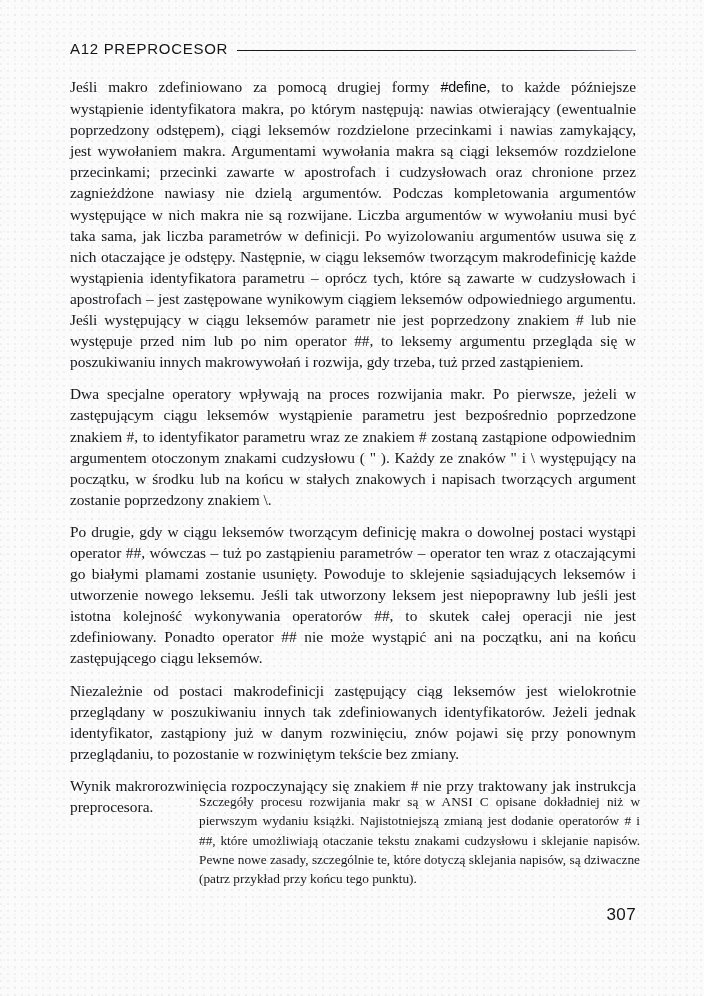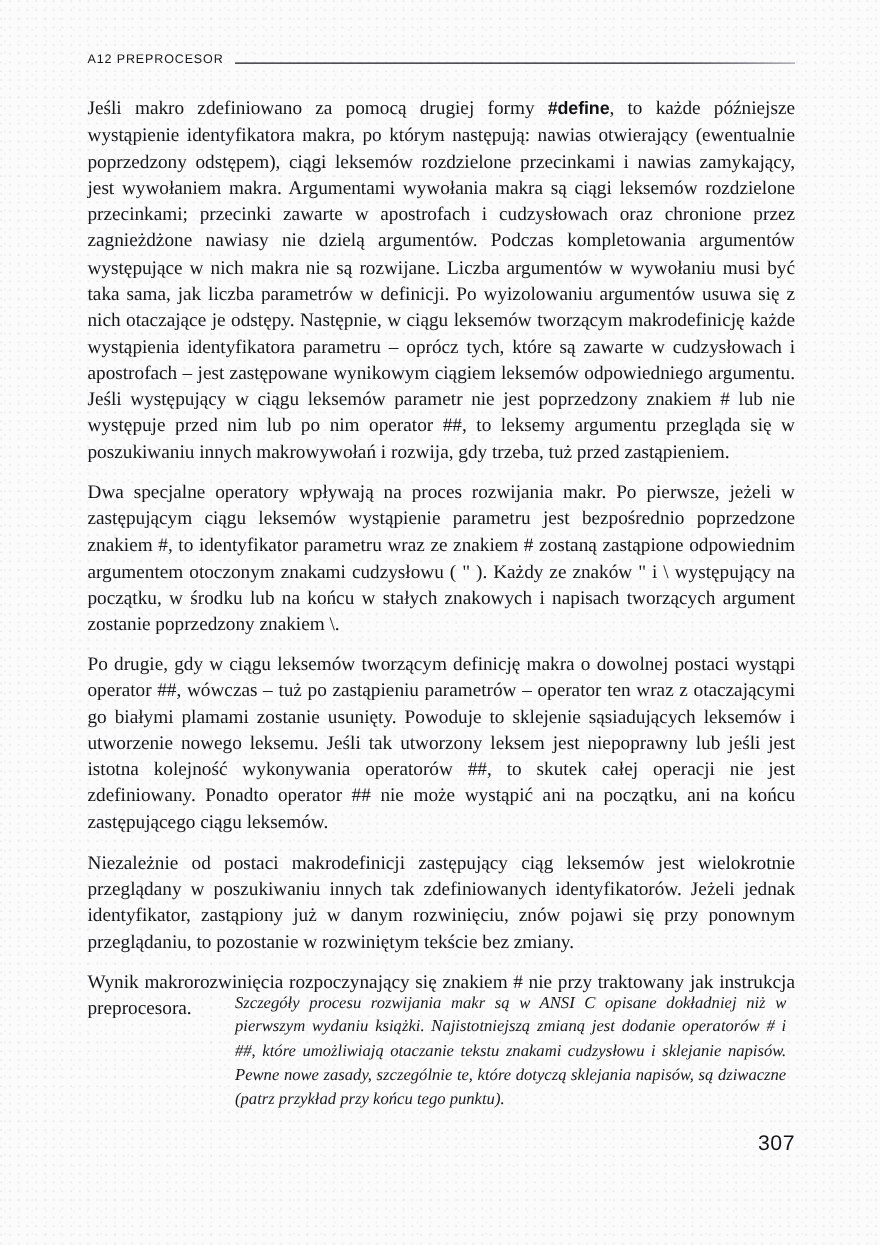--- a/index.html
+++ b/index.html
@@ -33,21 +33,21 @@
     position: absolute;
     left: 70px;
     top: 38px;
     width: 566px;
     height: 20px;
     display: flex;
     align-items: center;
   }
   .header-title {
     font-family: "Liberation Sans", "DejaVu Sans", sans-serif;
-    font-size: 10px;
+    font-size: 15px;
     letter-spacing: 0.7px;
     color: #151518;
     white-space: nowrap;
     line-height: 1;
   }
   .header-rule {
     flex: 1 1 auto;
     height: 1px;
     margin-left: 9px;
     margin-top: 5px;
@@ -72,32 +72,31 @@
     color: #16161a;
     hyphens: manual;
     -webkit-hyphens: manual;
   }
   p.body-par:last-child { margin-bottom: 0; }
 
   
   code.code-token {
     font-family: "Liberation Sans", "DejaVu Sans", sans-serif;
     font-size: 14.3px;
-    font-weight: 700;
+    font-weight: 400;
     letter-spacing: -0.1px;
     color: #101014;
   }
 
   
   .note-block {
     position: absolute;
-    left: 188px;
+    left: 199px;
     top: 792px;
     width: 441px;
-    font-style: italic;
   }
   .note-block p {
     margin: 0;
     font-size: 13.3px;
     line-height: 19.3px;
     text-align: justify;
     text-justify: inter-word;
     color: #18181c;
   }
 

